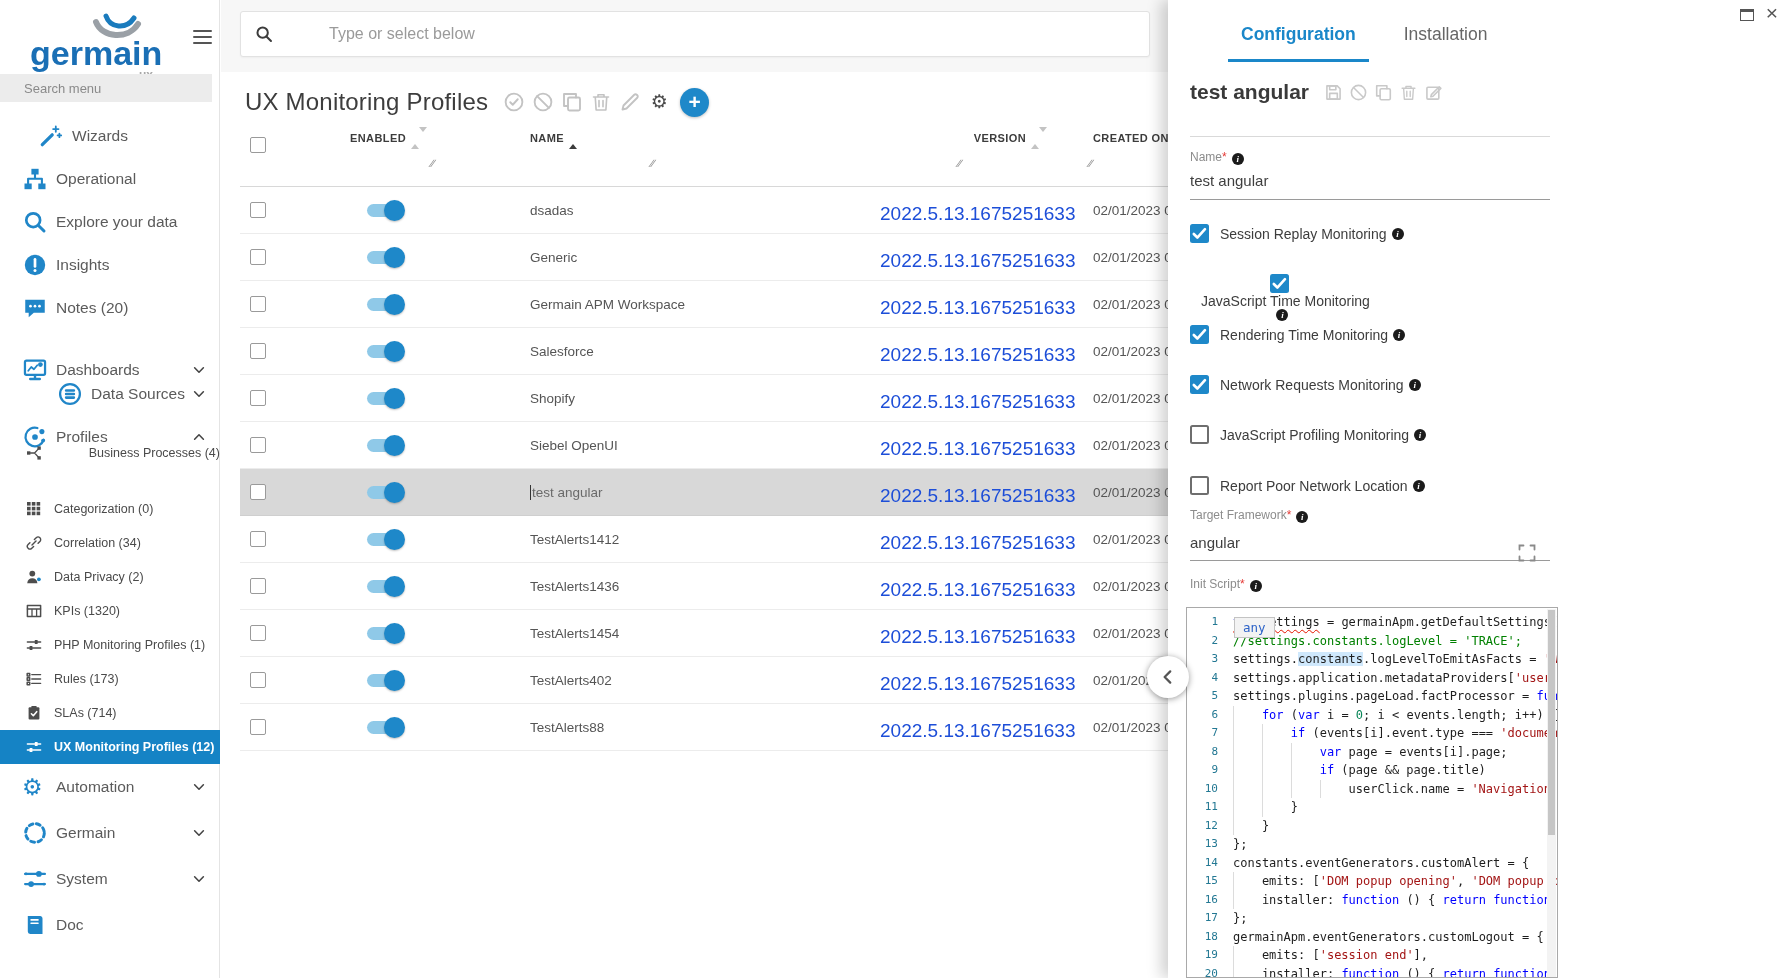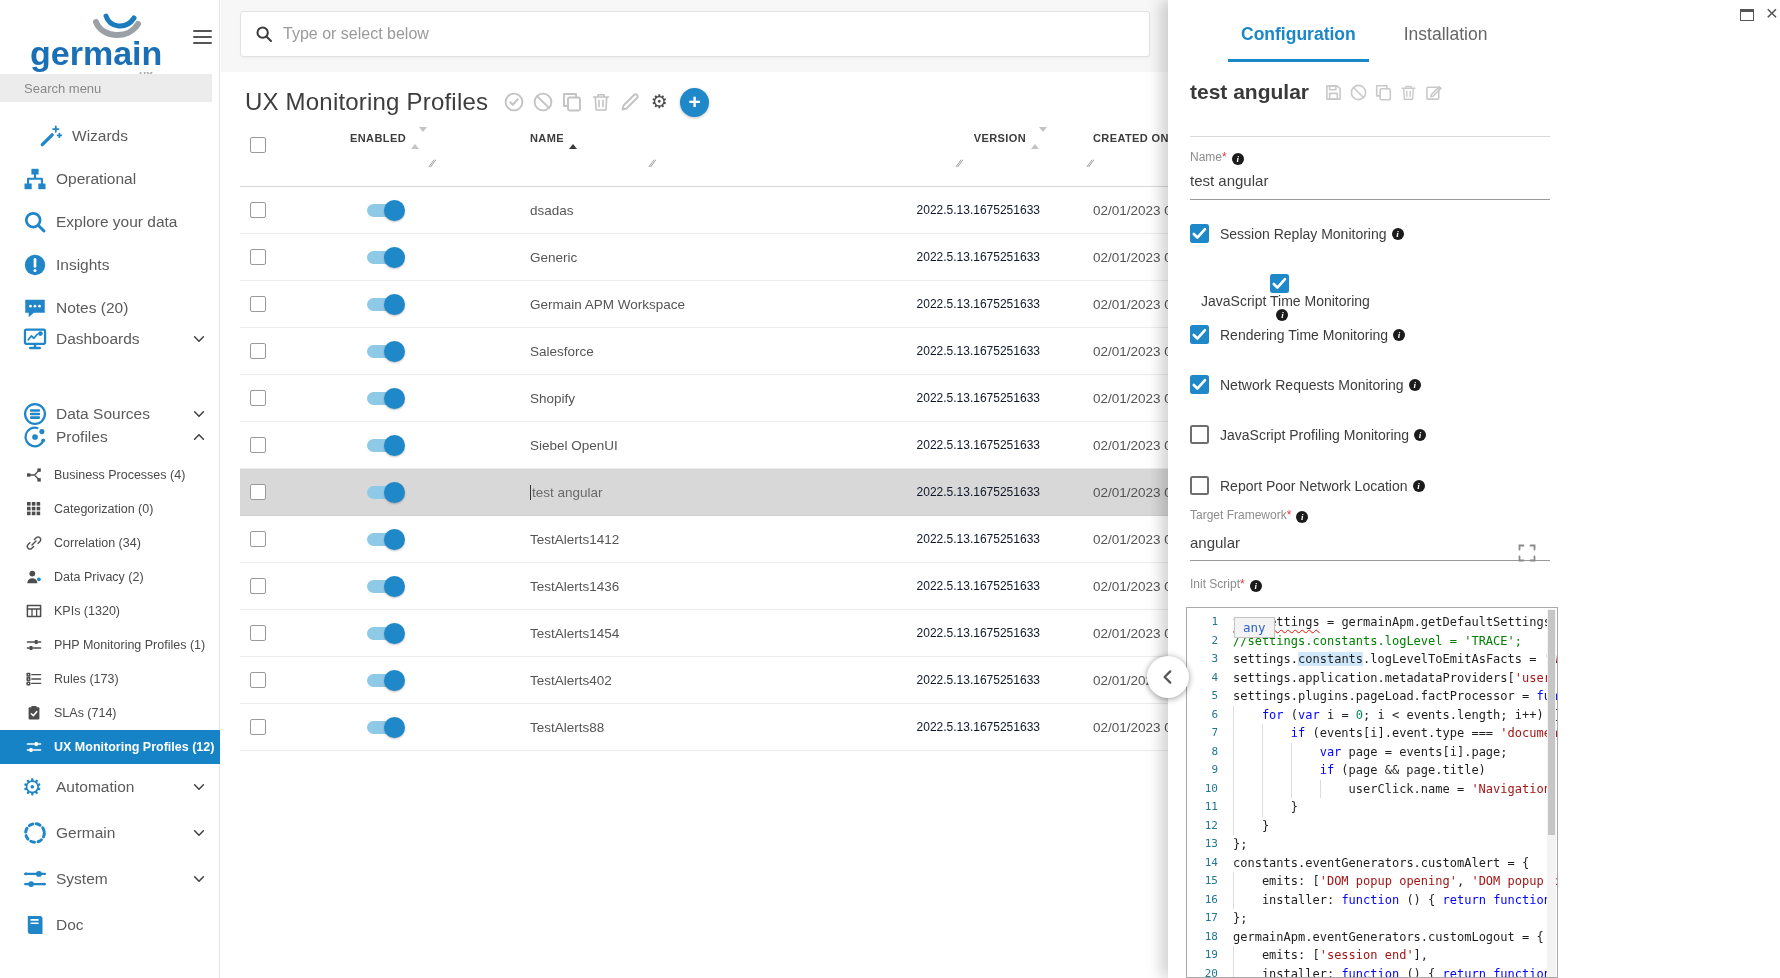--- a/index.html
+++ b/index.html
@@ -30,21 +30,21 @@
   .nav-item.sel .ic, .nav-item.sel .lbl { color:#fff; }
   .nav-item.sel .lbl { font-weight:bold; }
   .nav-item .chev { position:absolute; right:14px; color:#444; width:14px; height:14px; }
   .gearchar { font-size:23px; line-height:23px; }
 
   
   .main { position:absolute; left:221px; top:0; width:1559px; height:978px; background:#fff; }
   .topstrip { position:absolute; left:0; top:0; width:100%; height:72px; background:#f7f7f7; }
   .searchbar { position:absolute; left:19px; top:11px; width:910px; height:46px; background:#fff;
     border:1px solid #e2e2e2; border-radius:3px; box-shadow:0 1px 2px rgba(0,0,0,.04);
-    display:flex; align-items:center; }
+    display:flex; align-items:center;gap:46px; }
   .searchbar .mag { margin-left:14px; color:#3c3c3c; width:18px; height:18px; }
   .searchbar input { border:none; outline:none; flex:1; margin-left:10px; font-size:16px;
     color:#444; font-family:"Liberation Sans",sans-serif; }
   .searchbar input::placeholder { color:#9a9a9a; }
   .page-head { position:absolute; left:24px; top:84px; height:36px; display:flex; align-items:center; }
   .page-title { font-size:24px; color:#3d3d3d; font-weight:500; letter-spacing:.2px; }
   .tb-icons { display:flex; align-items:center; margin-left:16px; }
   .tb-icons .tbi { width:20px; height:20px; color:#c3c3c3; margin-right:9px; cursor:pointer; }
   .tb-icons .tbi.dark { color:#4a4a4a; font-size:19px; line-height:20px; text-align:center; }
   .tb-icons .plus { width:29px; height:29px; border-radius:50%; background:#1e88c9; color:#fff;
@@ -67,21 +67,21 @@
   .cb { position:absolute; width:16px; height:16px; border:1.5px solid #9a9a9a; border-radius:2px;
     background:#fff; cursor:pointer; }
   .row .cb, .thead .cb { left:10px; top:15px; }
   .toggle { position:absolute; left:127px; top:17px; width:36px; height:13px; border-radius:7px;
     background:#8fc9e8; cursor:pointer; }
   .toggle .knob { position:absolute; right:-2px; top:-4px; width:21px; height:21px; border-radius:50%;
     background:#1e88c9; box-shadow:0 1px 2px rgba(0,0,0,.25); }
   .cell-name { position:absolute; left:290px; top:16px; font-size:13.5px; color:#555; }
   .row.sel .cell-name { color:#6a6a6a; }
   .caret { display:inline-block; width:1px; height:15px; background:#333; margin-right:1px; vertical-align:-3px; }
-  .cell-ver { position:absolute; left:640px; top:16px; width:160px; text-align:right; font-size:12px; color:#0f172a; }
+  .cell-ver { position:absolute; left:640px; top:16px; width:160px; text-align:right; font-size:19px; color:#1d4ed8; }
   .cell-date { position:absolute; left:853px; top:16px; width:200px; font-size:13.5px; color:#555; white-space:nowrap; }
 
   
   .chev-btn { position:absolute; left:1147px; top:656px; width:42px; height:42px; border-radius:50%;
     background:#fff; box-shadow:0 1px 6px rgba(0,0,0,.4); z-index:40; border:none; cursor:pointer;
     display:flex; align-items:center; justify-content:center; color:#555; }
 
   
   .panel { position:absolute; left:1168px; top:0; width:612px; height:978px; background:#fff;
     box-shadow:-7px 0 14px rgba(0,0,0,.18); z-index:20; }
@@ -197,35 +197,35 @@
           <span class="ic">
             <svg viewBox="0 0 16 16" width="100%" height="100%" fill="none" stroke="currentColor" stroke-width="1.5" stroke-linecap="round" stroke-linejoin="round">
               <path d="M1.5 2.5h13v8.6H7.2l-3.4 3v-3H1.5z" fill="currentColor" stroke="none"></path>
               <circle cx="5" cy="6.8" r=".9" fill="#fff" stroke="none"></circle>
               <circle cx="8" cy="6.8" r=".9" fill="#fff" stroke="none"></circle>
               <circle cx="11" cy="6.8" r=".9" fill="#fff" stroke="none"></circle>
             </svg>
           </span>
           <span class="lbl">Notes (20)</span>
         </div>
-        <div class="nav-item" style="top: 317px; height: 43px;">
+        <div class="nav-item" style="top: 348px; height: 43px;">
           <span class="ic">
             <svg viewBox="0 0 16 16" width="100%" height="100%" fill="none" stroke="currentColor" stroke-width="1.5" stroke-linecap="round" stroke-linejoin="round">
               <rect x="1.3" y="1.8" width="13.4" height="9.4" rx="1"></rect>
               <path d="M8 11.4v2.2M4.8 14h6.4" stroke-width="1.6"></path>
               <path d="M3.5 8.5 5.5 6l1.8 1.5 2.2-2.7" stroke-width="1.2"></path>
               <circle cx="11.6" cy="4.4" r="1.6" fill="currentColor" stroke="none"></circle>
             </svg>
           </span>
           <span class="lbl">Dashboards</span>
           <span class="chev"><svg viewBox="0 0 16 16" width="100%" height="100%" fill="none" stroke="currentColor" stroke-width="1.5" stroke-linecap="round" stroke-linejoin="round">
               <path d="M3 5.5l5 5 5-5" stroke-width="1.8"></path>
             </svg></span>
         </div>
-        <div class="nav-item" style="top: 392px; height: 43px;">
+        <div class="nav-item" style="top: 372px; height: 43px; justify-content: center;">
           <span class="ic">
             <svg viewBox="0 0 16 16" width="100%" height="100%" fill="none" stroke="currentColor" stroke-width="1.5" stroke-linecap="round" stroke-linejoin="round">
               <circle cx="8" cy="8" r="6.6"></circle>
               <path d="M5.4 5.6h5.2M5.4 8h5.2M5.4 10.4h5.2" stroke-width="1.7"></path>
             </svg>
           </span>
           <span class="lbl">Data Sources</span>
           <span class="chev"><svg viewBox="0 0 16 16" width="100%" height="100%" fill="none" stroke="currentColor" stroke-width="1.5" stroke-linecap="round" stroke-linejoin="round">
               <path d="M3 5.5l5 5 5-5" stroke-width="1.8"></path>
             </svg></span>
@@ -237,21 +237,21 @@
               <circle cx="8" cy="8" r="1.9" fill="currentColor" stroke="none"></circle>
               <circle cx="12.6" cy="4.4" r="1.7" fill="currentColor" stroke="none"></circle>
               <circle cx="13.4" cy="10.4" r="1.3" fill="currentColor" stroke="none"></circle>
             </svg>
           </span>
           <span class="lbl">Profiles</span>
           <span class="chev"><svg viewBox="0 0 16 16" width="100%" height="100%" fill="none" stroke="currentColor" stroke-width="1.5" stroke-linecap="round" stroke-linejoin="round">
               <path d="M3 10.5l5-5 5 5" stroke-width="1.8"></path>
             </svg></span>
         </div>
-        <div class="nav-item sub" style="top: 458px; height: 34px;">
+        <div class="nav-item sub" style="top: 436px; height: 34px; justify-content: space-between;">
           <span class="ic">
             <svg viewBox="0 0 16 16" width="100%" height="100%" fill="none" stroke="currentColor" stroke-width="1.5" stroke-linecap="round" stroke-linejoin="round">
               <rect x="1" y="6.3" width="3.4" height="3.4" fill="currentColor" stroke="none"></rect>
               <rect x="11.4" y="1.4" width="3.4" height="3.4" fill="currentColor" stroke="none"></rect>
               <rect x="11.4" y="11.2" width="3.4" height="3.4" fill="currentColor" stroke="none"></rect>
               <path d="M4.4 8h4.2l4-4.4M8.6 8l4.2 4.6" stroke-width="1.3"></path>
             </svg>
           </span>
           <span class="lbl">Business Processes (4)</span>
         </div>

